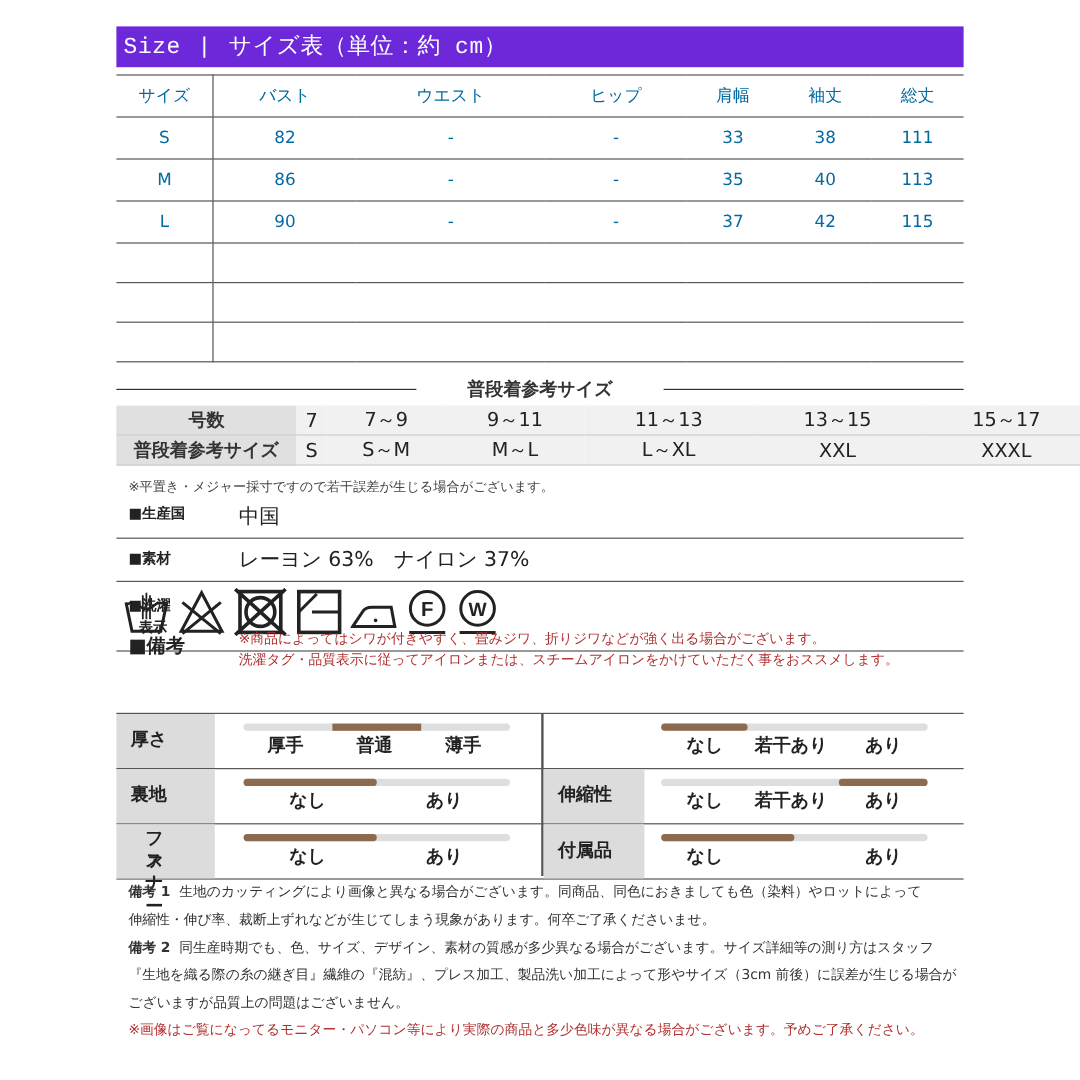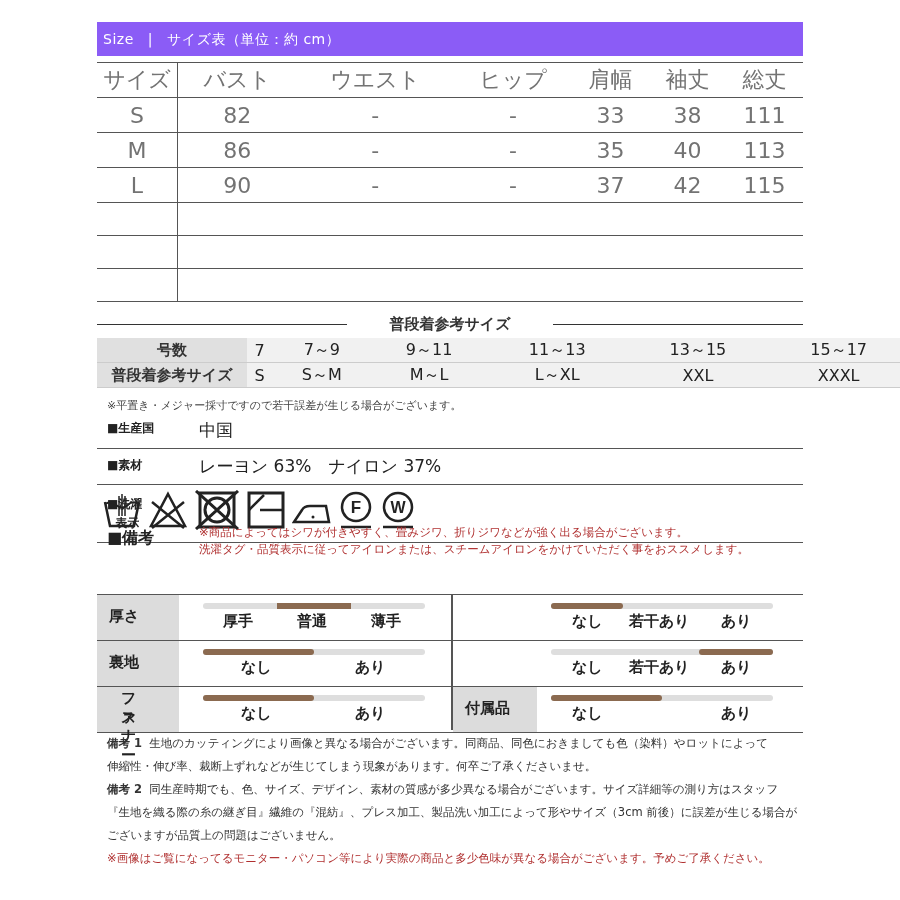--- a/index.html
+++ b/index.html
@@ -1,24 +1,24 @@
 <!DOCTYPE html>
 <html><head>
 <meta charset="utf-8">
 <style>
   html, body { margin:0; padding:0; }
   body { width:900px; height:900px; background:#ffffff; position:relative; overflow:hidden;
          font-family:"DejaVu Sans", sans-serif; color:#222; }
   .abs { position:absolute; }
-  .hdr { left:97px; top:22px; width:706px; height:34px; background:#8b5cf6; color:#fff;
-         font-size:14px; line-height:34px; padding-left:6px; box-sizing:border-box; letter-spacing:0.5px; }
+  .hdr { left:97px; top:22px; width:706px; height:34px; background:#6d28d9; color:#fff;
+         font-size:19px; line-height:34px; padding-left:6px; box-sizing:border-box; letter-spacing:0.5px;font-family:Liberation Mono, monospace; }
   .hdr .sep { margin:0 14px; }
   
   .st { left:97px; top:62px; width:706px; border-collapse:collapse; }
-  .st td { height:34px; text-align:center; font-size:22px; border-bottom:1.5px solid #555; padding:0; color:#737373; }
+  .st td { height:34px; text-align:center; font-size:14px; border-bottom:1.5px solid #555; padding:0; color:#0369a1; }
   .st tr:first-child td { border-top:1.5px solid #555; height:34px; }
   .st td:first-child { border-right:1.5px solid #555; width:80px; }
   .st tr.empty td { height:32px; }
   
   .refttl { left:97px; top:313px; width:706px; height:22px; }
   .refttl .line { position:absolute; top:11px; height:1px; background:#333; }
   .refttl .txt { position:absolute; left:0; width:706px; text-align:center; font-size:15px; line-height:22px; font-weight:bold; color:#333; }
   .rt { left:97px; top:338px; width:812px; border-collapse:collapse; }
   .rt td { height:24px; font-size:16px; text-align:center; padding:0; background:#f1f1f1; border-bottom:1px solid #ccc; }
   .rt td.lbl { background:#e0e0e0; width:150px; font-weight:bold; color:#333; font-size:15px; }
@@ -213,20 +213,23 @@
   <div class="arow">
     <div class="cell-l" style="left:0;">
         <span style="top:12px;">裏地</span>
       </div>
     <div class="bar" style="left:106px;width:222px;">
         <div class="fill" style="left:0;width:111px;"></div>
       </div>
     <span class="lab" style="left:144px;">なし</span>
     <span class="lab" style="left:258px;">あり</span>
 
+    <div class="cell-l" style="left:356px;width:84px;">
+        <span style="left:12px;top:12px;">伸縮性</span>
+      </div>
     <div class="bar" style="left:454px;width:222px;">
         <div class="fill" style="left:148px;width:74px;"></div>
       </div>
     <span class="lab" style="left:475px;">なし</span>
     <span class="lab" style="left:532px;">若干あり</span>
     <span class="lab" style="left:624px;">あり</span>
   </div>
 
   <div class="arow">
     <div class="cell-l" style="left:0;">

